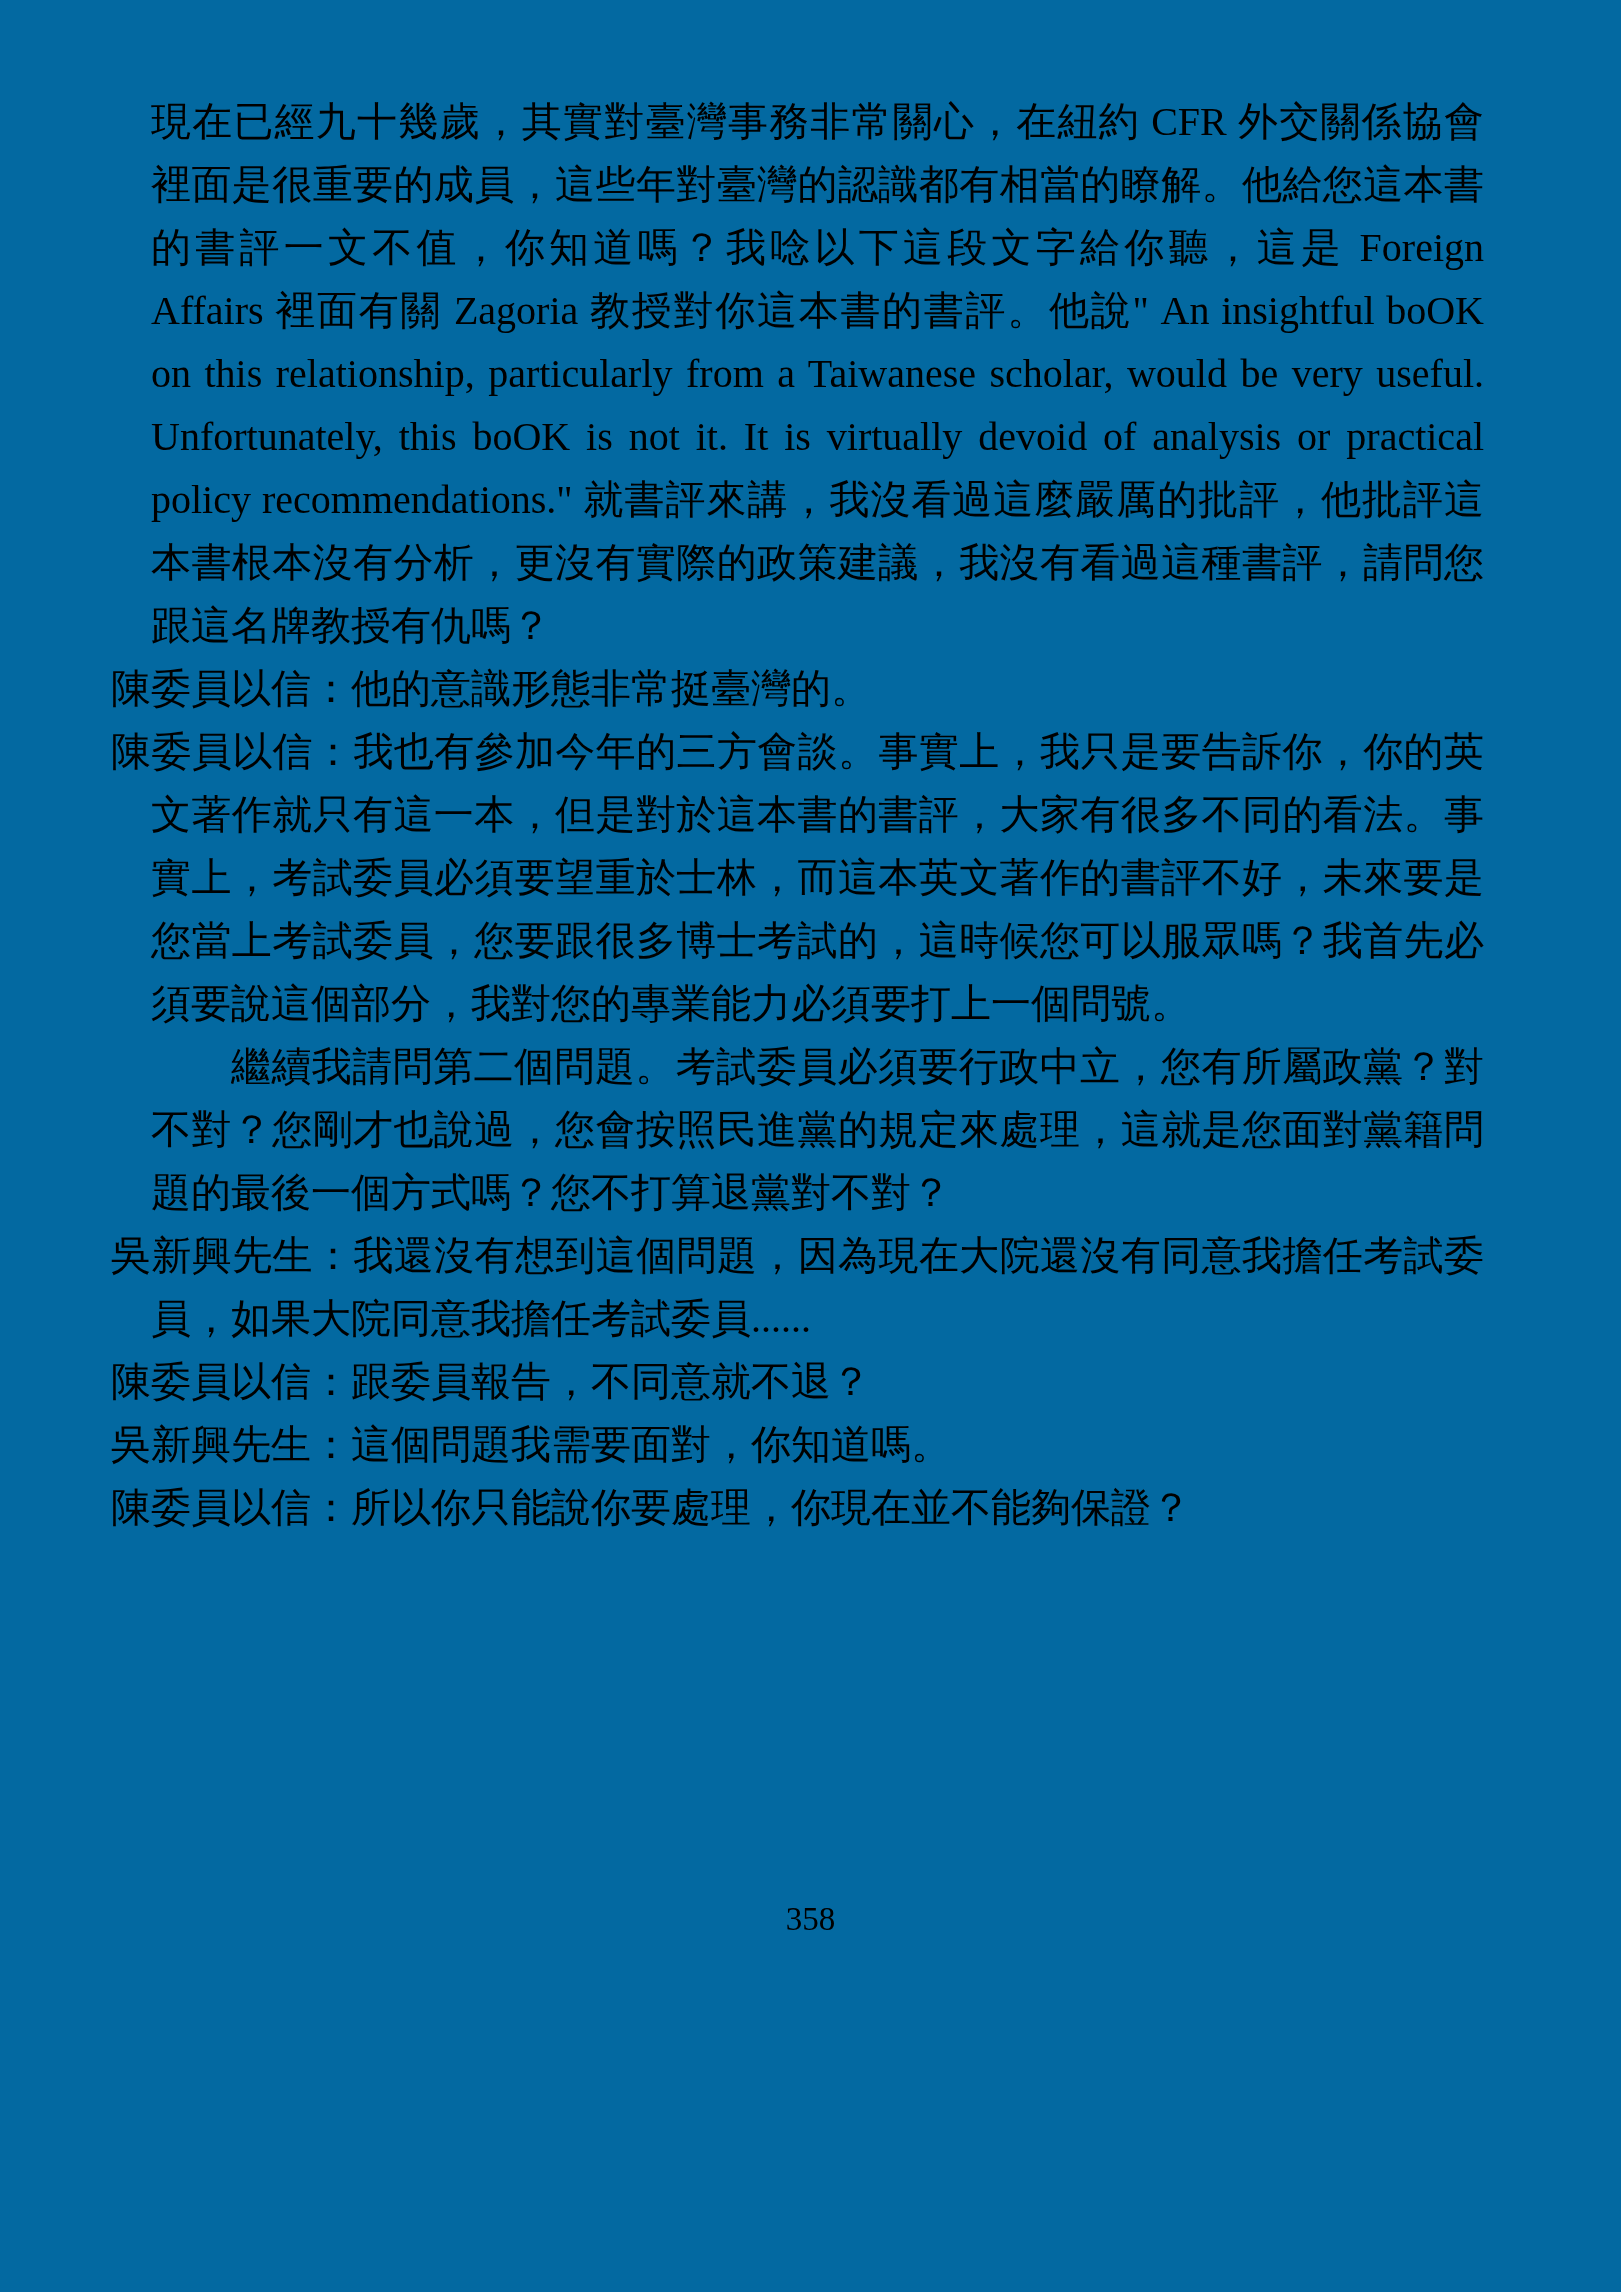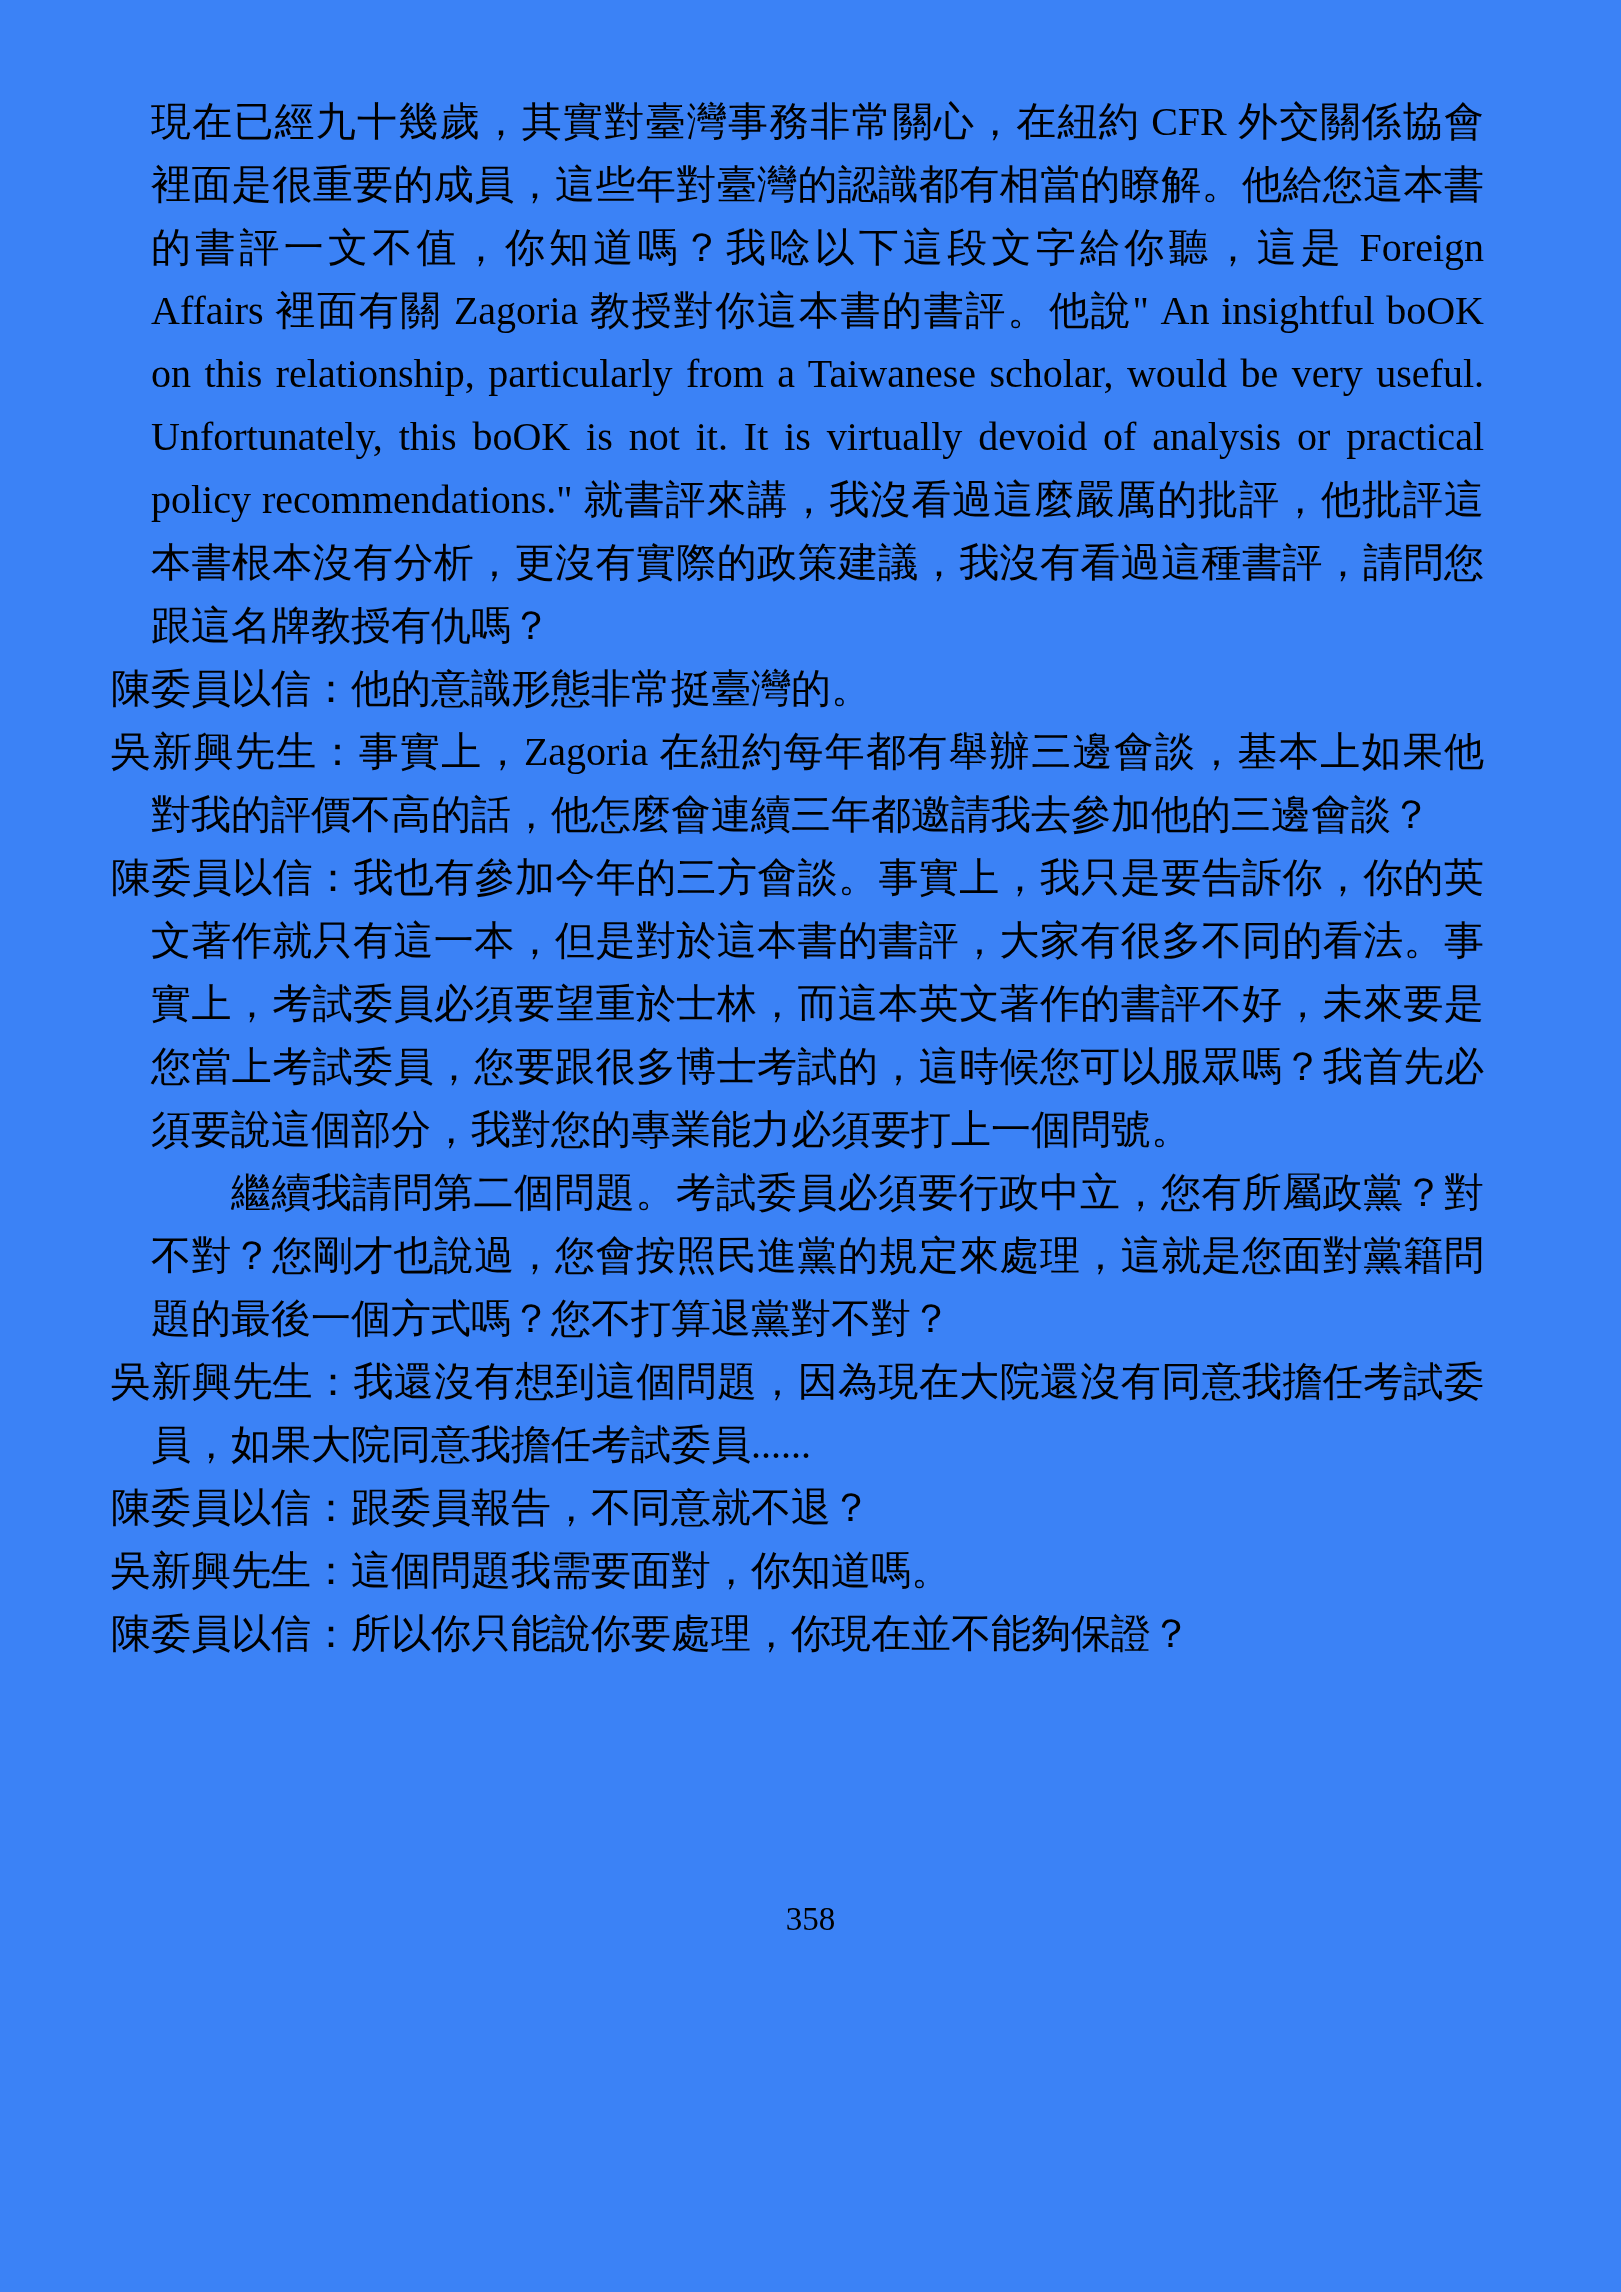--- a/index.html
+++ b/index.html
@@ -6,21 +6,21 @@
   html, body {
     margin: 0;
     padding: 0;
     background: #ffffff;
   }
   .page {
     position: relative;
     width: 1621px;
     height: 2293px;
     margin: 0 auto;
-    background: #3b82f6;
+    background: #0369a1;
     color: #000000;
     font-family: "Liberation Serif", "DejaVu Serif", serif;
     font-size: 40px;
     overflow: hidden;
   }
   .content {
     position: absolute;
     top: 90px;
     left: 111px;
     width: 1373px;
@@ -66,21 +66,20 @@
 <body>
 
 <div class="page">
   <div class="content">
 
     <p class="para cont"><span>現在已經九十幾歲，其實對臺灣事務非常關心，在紐約 CFR 外交關係協會裡面是很重要的成員，這些年對臺灣的認識都有相當的瞭解。他給您這本書的書評一文不值，你知道嗎？我唸以下這段文字給你聽，這是 Foreign Affairs 裡面有關 Zagoria 教授對你這本書的書評。他說" An insightful boOK on this relationship, particularly from a Taiwanese scholar, would be very useful. Unfortunately, this boOK is not it. It is virtually devoid of analysis or practical policy recommendations." 就書評來講，我沒看過這麼嚴厲的批評，他批評這本書根本沒有分析，更沒有實際的政策建議，我沒有看過這種書評，請問您跟這名牌教授有仇嗎？</span></p>
 
 
     <p class="para speaker-para"><span class="speaker">陳委員以信：</span><span>他的意識形態非常挺臺灣的。</span></p>
 
-    <p class="para speaker-para"><span class="speaker">吳新興先生：</span><span>事實上，Zagoria 在紐約每年都有舉辦三邊會談，基本上如果他對我的評價不高的話，他怎麼會連續三年都邀請我去參加他的三邊會談？</span></p>
 
     <p class="para speaker-para"><span class="speaker">陳委員以信：</span><span>我也有參加今年的三方會談。事實上，我只是要告訴你，你的英文著作就只有這一本，但是對於這本書的書評，大家有很多不同的看法。事實上，考試委員必須要望重於士林，而這本英文著作的書評不好，未來要是您當上考試委員，您要跟很多博士考試的，這時候您可以服眾嗎？我首先必須要說這個部分，我對您的專業能力必須要打上一個問號。</span></p>
 
     <p class="para inner"><span>繼續我請問第二個問題。考試委員必須要行政中立，您有所屬政黨？對不對？您剛才也說過，您會按照民進黨的規定來處理，這就是您面對黨籍問題的最後一個方式嗎？您不打算退黨對不對？</span></p>
 
     <p class="para speaker-para"><span class="speaker">吳新興先生：</span><span>我還沒有想到這個問題，因為現在大院還沒有同意我擔任考試委員，如果大院同意我擔任考試委員......</span></p>
 
     <p class="para speaker-para"><span class="speaker">陳委員以信：</span><span>跟委員報告，不同意就不退？</span></p>
 
     <p class="para speaker-para"><span class="speaker">吳新興先生：</span><span>這個問題我需要面對，你知道嗎。</span></p>

